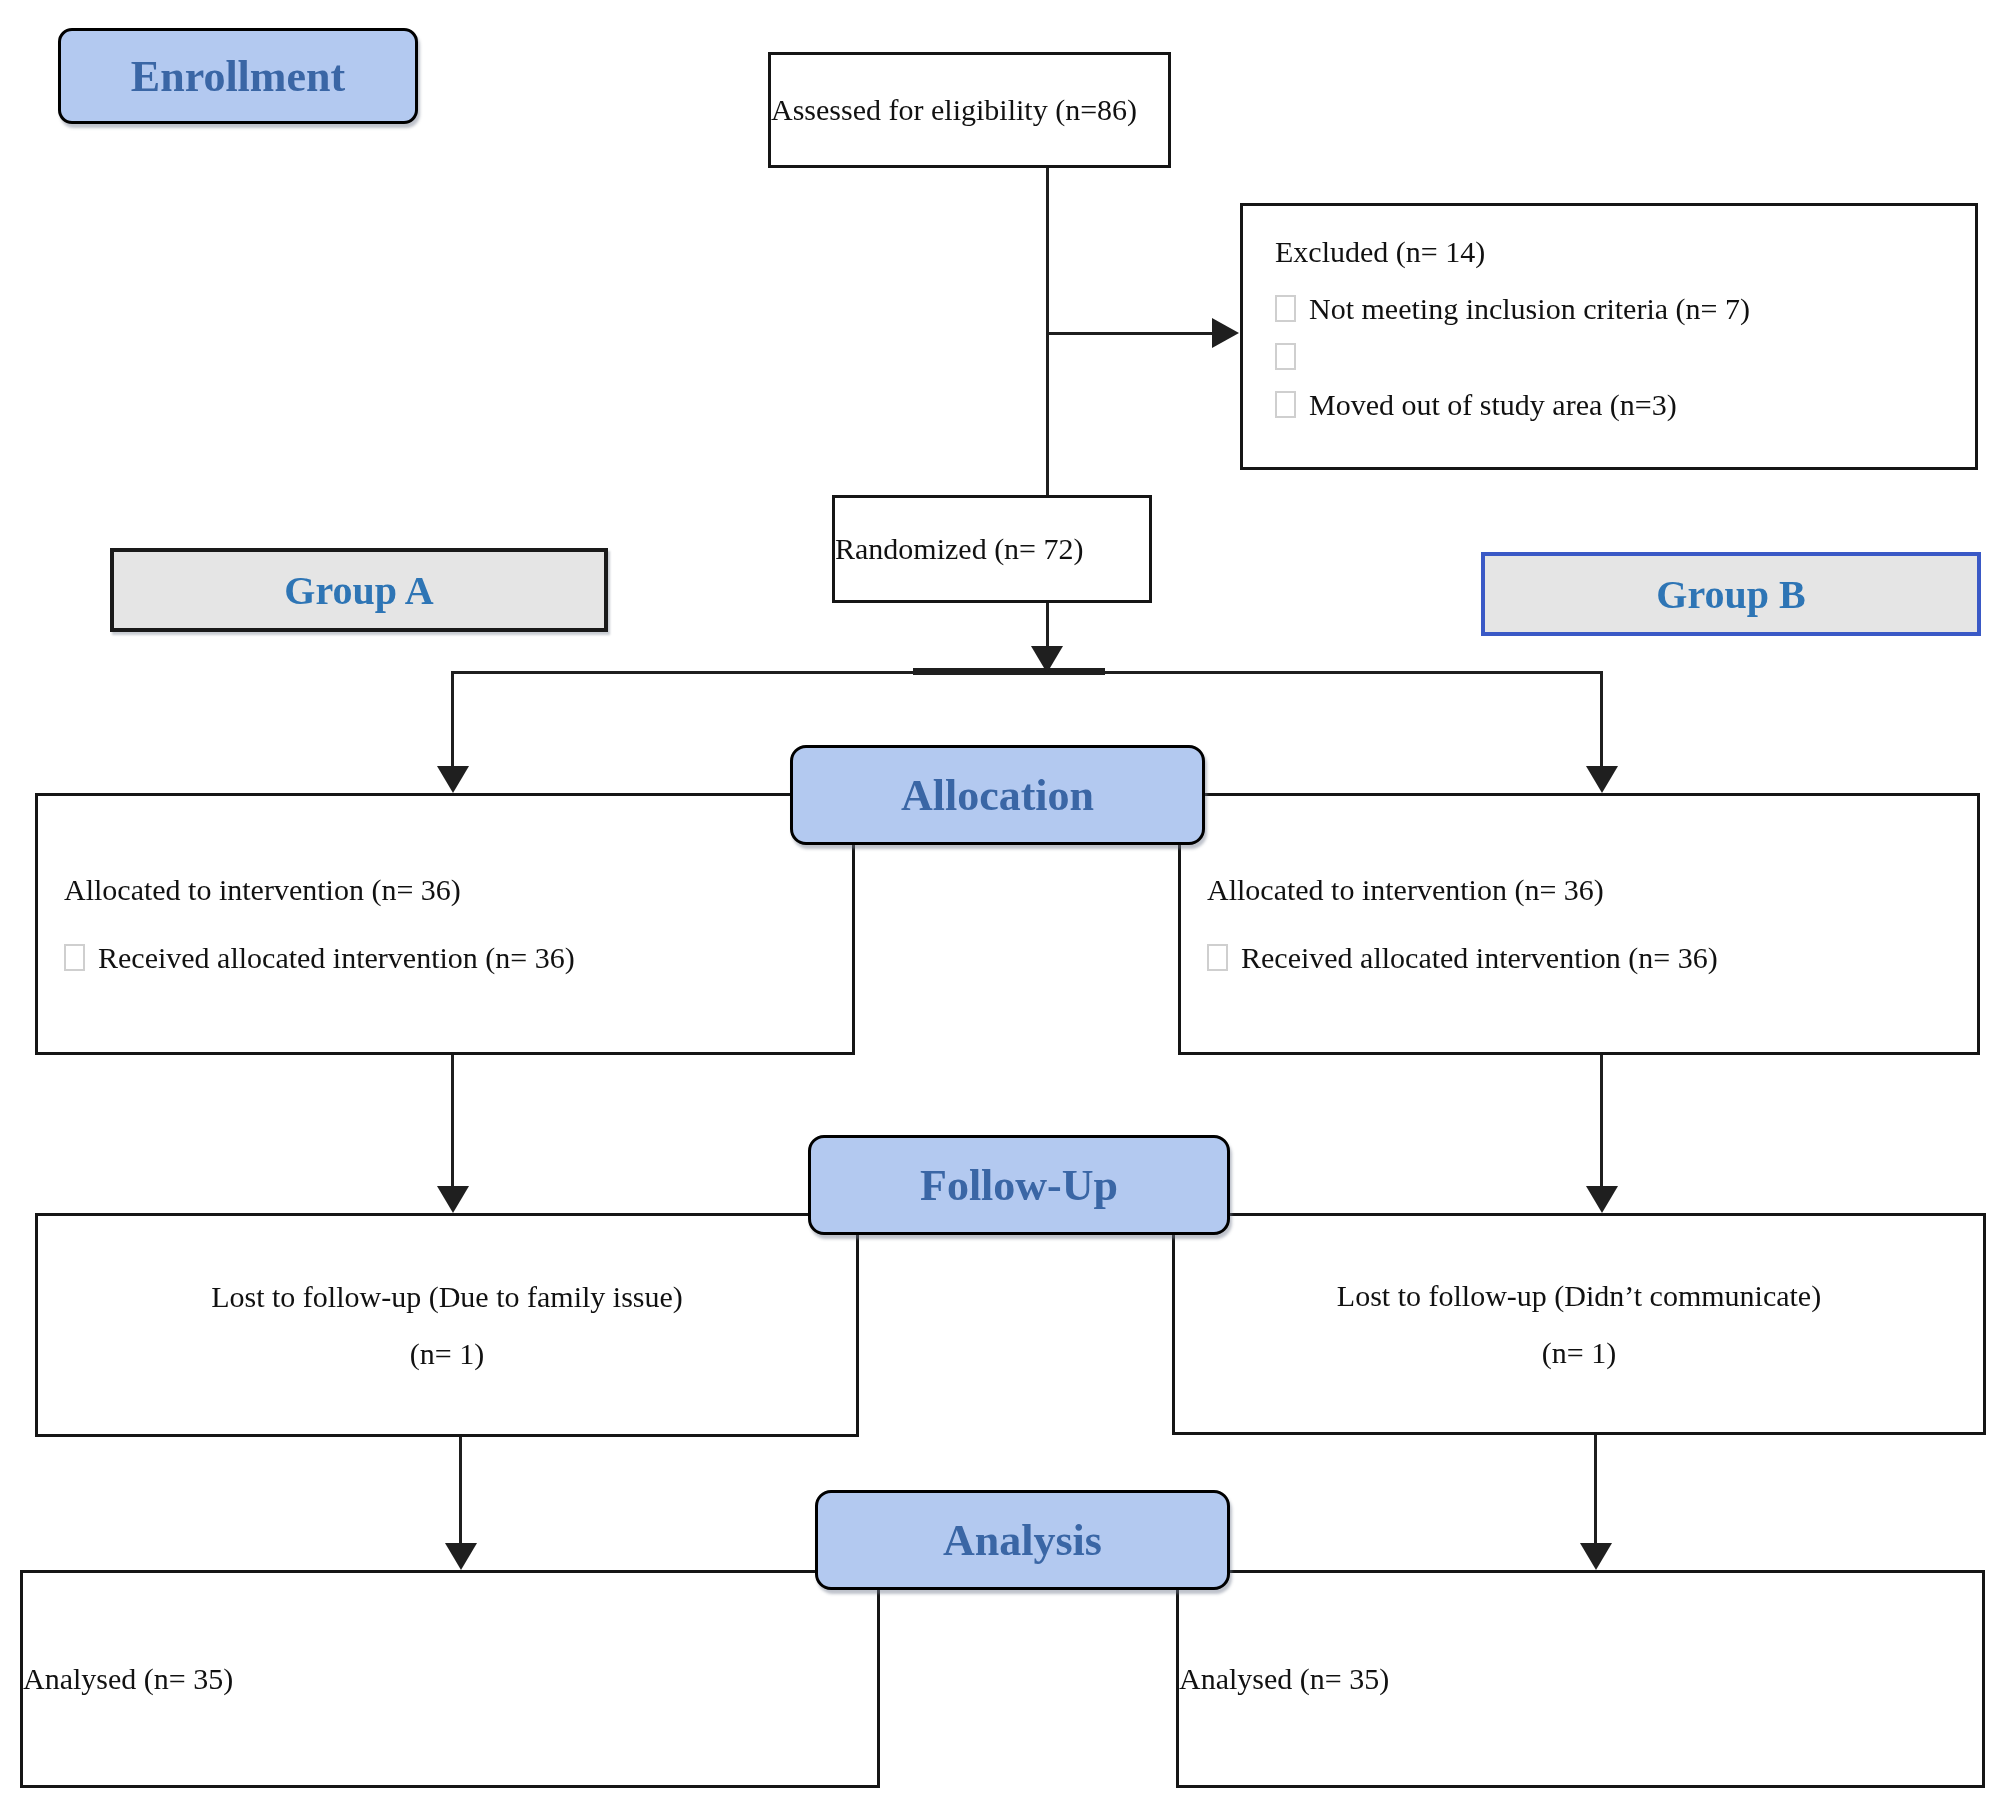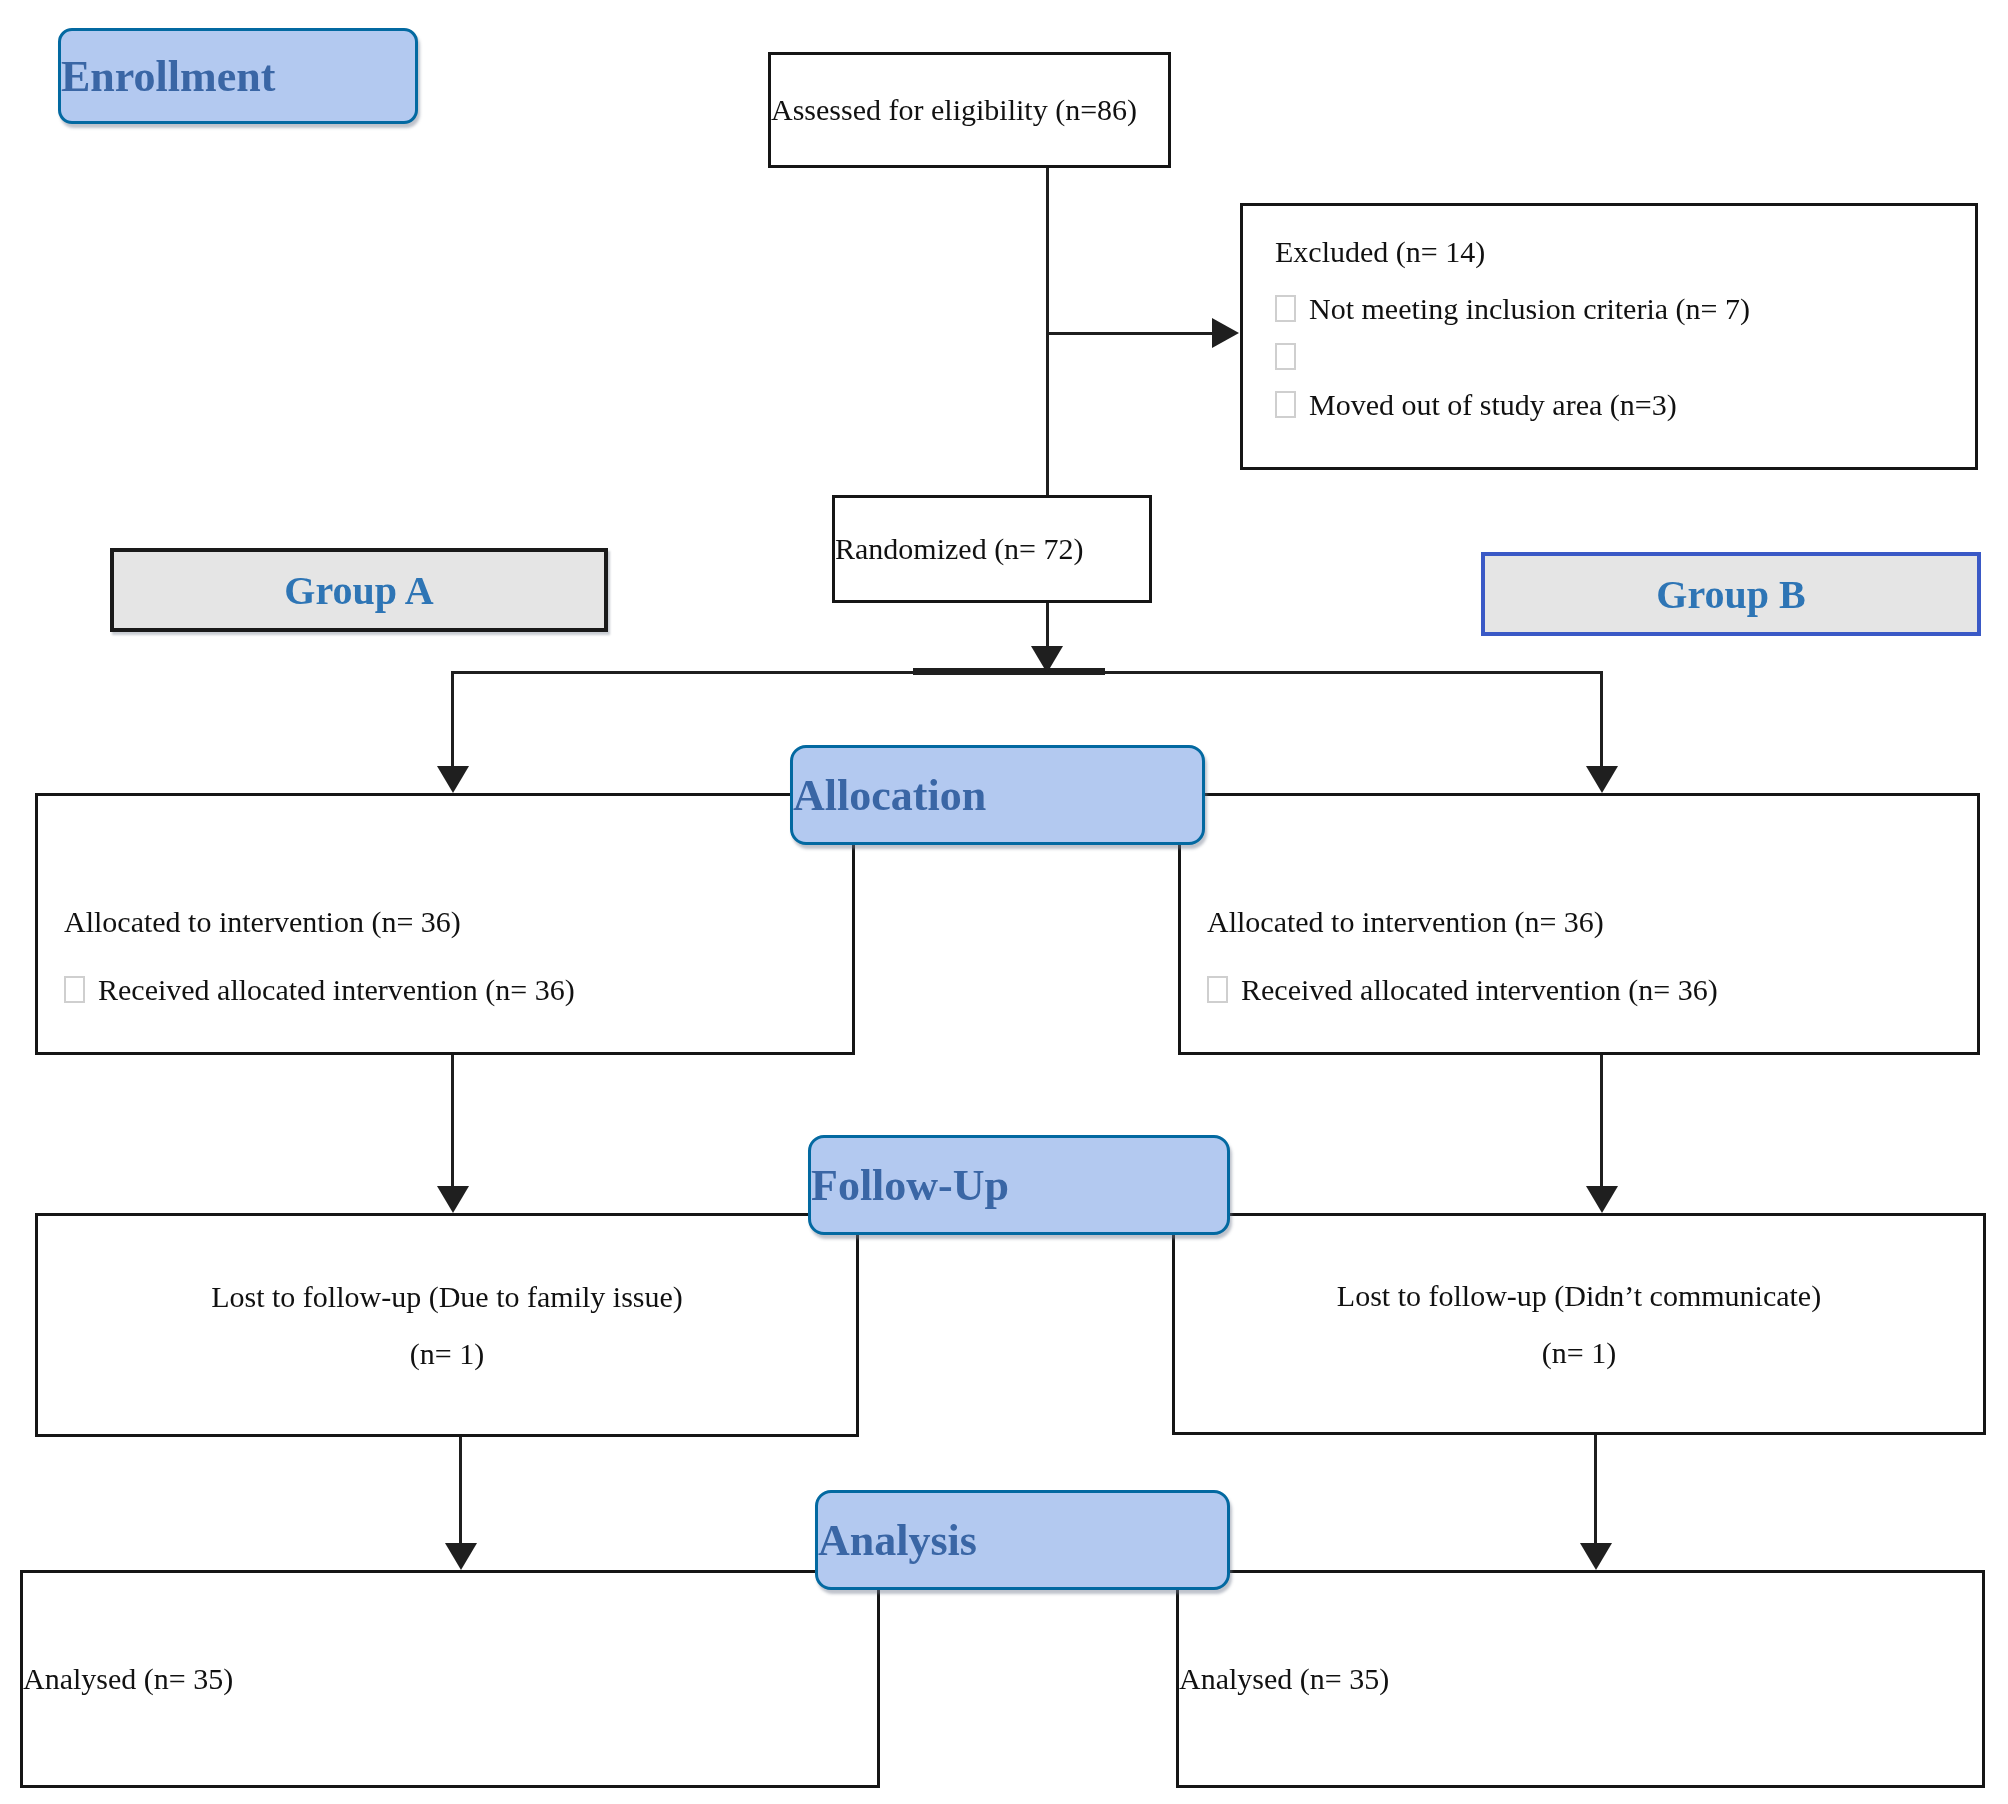--- a/index.html
+++ b/index.html
@@ -38,27 +38,27 @@
     flex-direction: column;
     align-items: center;
     justify-content: center;
     text-align: center;
   }
 
   
   .stage-label {
     position: absolute;
     background: #b3c9f0;
-    border: 3px solid #0369a1;
+    border: 3px solid #000000;
     border-radius: 16px;
     box-shadow: 2px 4px 3px rgba(110,120,140,0.45);
     box-sizing: border-box;
     display: flex;
     align-items: center;
-    justify-content: flex-start;
+    justify-content: center;
     color: #3a66a5;
     font-size: 44px;
     font-weight: bold;
     z-index: 4;
   }
 
   
   .group-label {
     position: absolute;
     background: #e5e5e5;
@@ -117,21 +117,20 @@
     padding: 24px 22px 0 32px;
     box-sizing: border-box;
     border-radius: 13px;
   }
   .excluded-content .row { margin-bottom: 13px; }
   .alloc-content {
     position: absolute;
     inset: 0;
     padding: 72px 16px 2px 26px;
     box-sizing: border-box;
-    margin-top: 32px;
   }
   .alloc-content .row { margin-bottom: 24px; }
   .fu-line2 { margin-top: 14px; }
 </style>
 </head>
 <body>
 
 <div class="canvas">
 
   <div class="line" style="left:1046px; top:168px; width:3px; height:328px;"></div>

